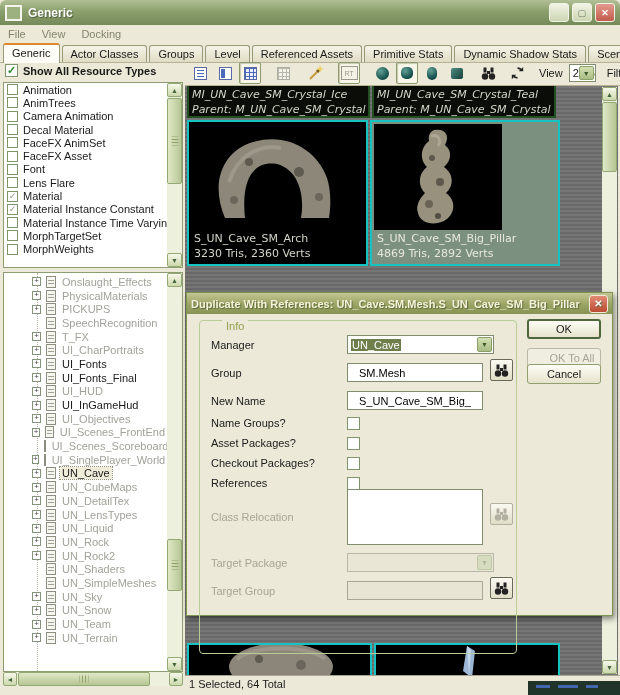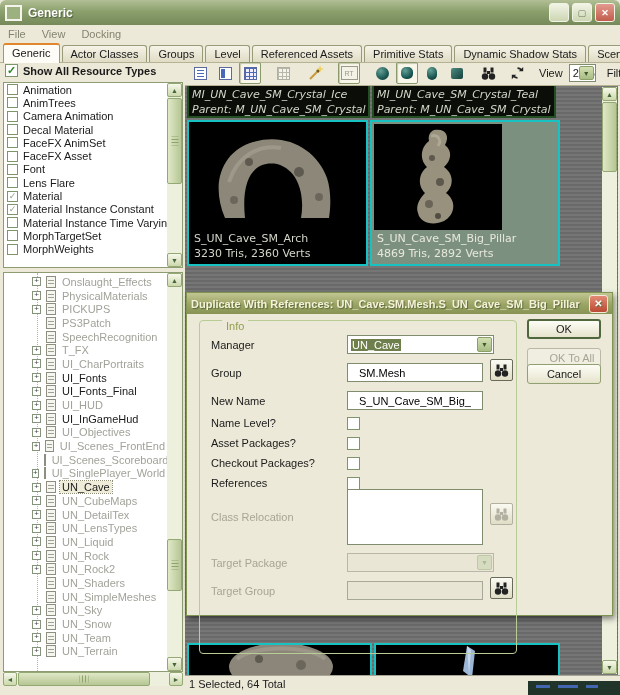--- a/index.html
+++ b/index.html
@@ -285,25 +285,20 @@
           <div class="pkg-ico"></div>
           <span class="lbl">PhysicalMaterials</span>
         </div>
 
         <div class="tree-row dim">
           <div class="plus">+</div>
           <div class="pkg-ico"></div>
           <span class="lbl">PICKUPS</span>
         </div>
 
-        <div class="tree-row dim leaf">
-          <div class="plus">+</div>
-          <div class="pkg-ico"></div>
-          <span class="lbl">PS3Patch</span>
-        </div>
 
         <div class="tree-row dim leaf">
           <div class="plus">+</div>
           <div class="pkg-ico"></div>
           <span class="lbl">SpeechRecognition</span>
         </div>
 
         <div class="tree-row dim">
           <div class="plus">+</div>
           <div class="pkg-ico"></div>
@@ -624,21 +619,21 @@
             <rect x="6" y="4" width="3" height="3"></rect>
             <circle cx="4" cy="9.5" r="3.2"></circle>
             <circle cx="11" cy="9.5" r="3.2"></circle>
           </svg>
       </div>
 
       <div class="fld-label" style="top:81px;">New Name</div>
       <input class="txt" style="top: 77px;" value="S_UN_Cave_SM_Big_Pillar">
 
         <div class="dlg-cbrow" style="top: 103px;">
-          <span>Name Level?</span>
+          <span>Name Groups?</span>
           <div class="cb"></div>
         </div>
 
         <div class="dlg-cbrow" style="top: 123px;">
           <span>Asset Packages?</span>
           <div class="cb"></div>
         </div>
 
         <div class="dlg-cbrow" style="top: 143px;">
           <span>Checkout Packages?</span>

